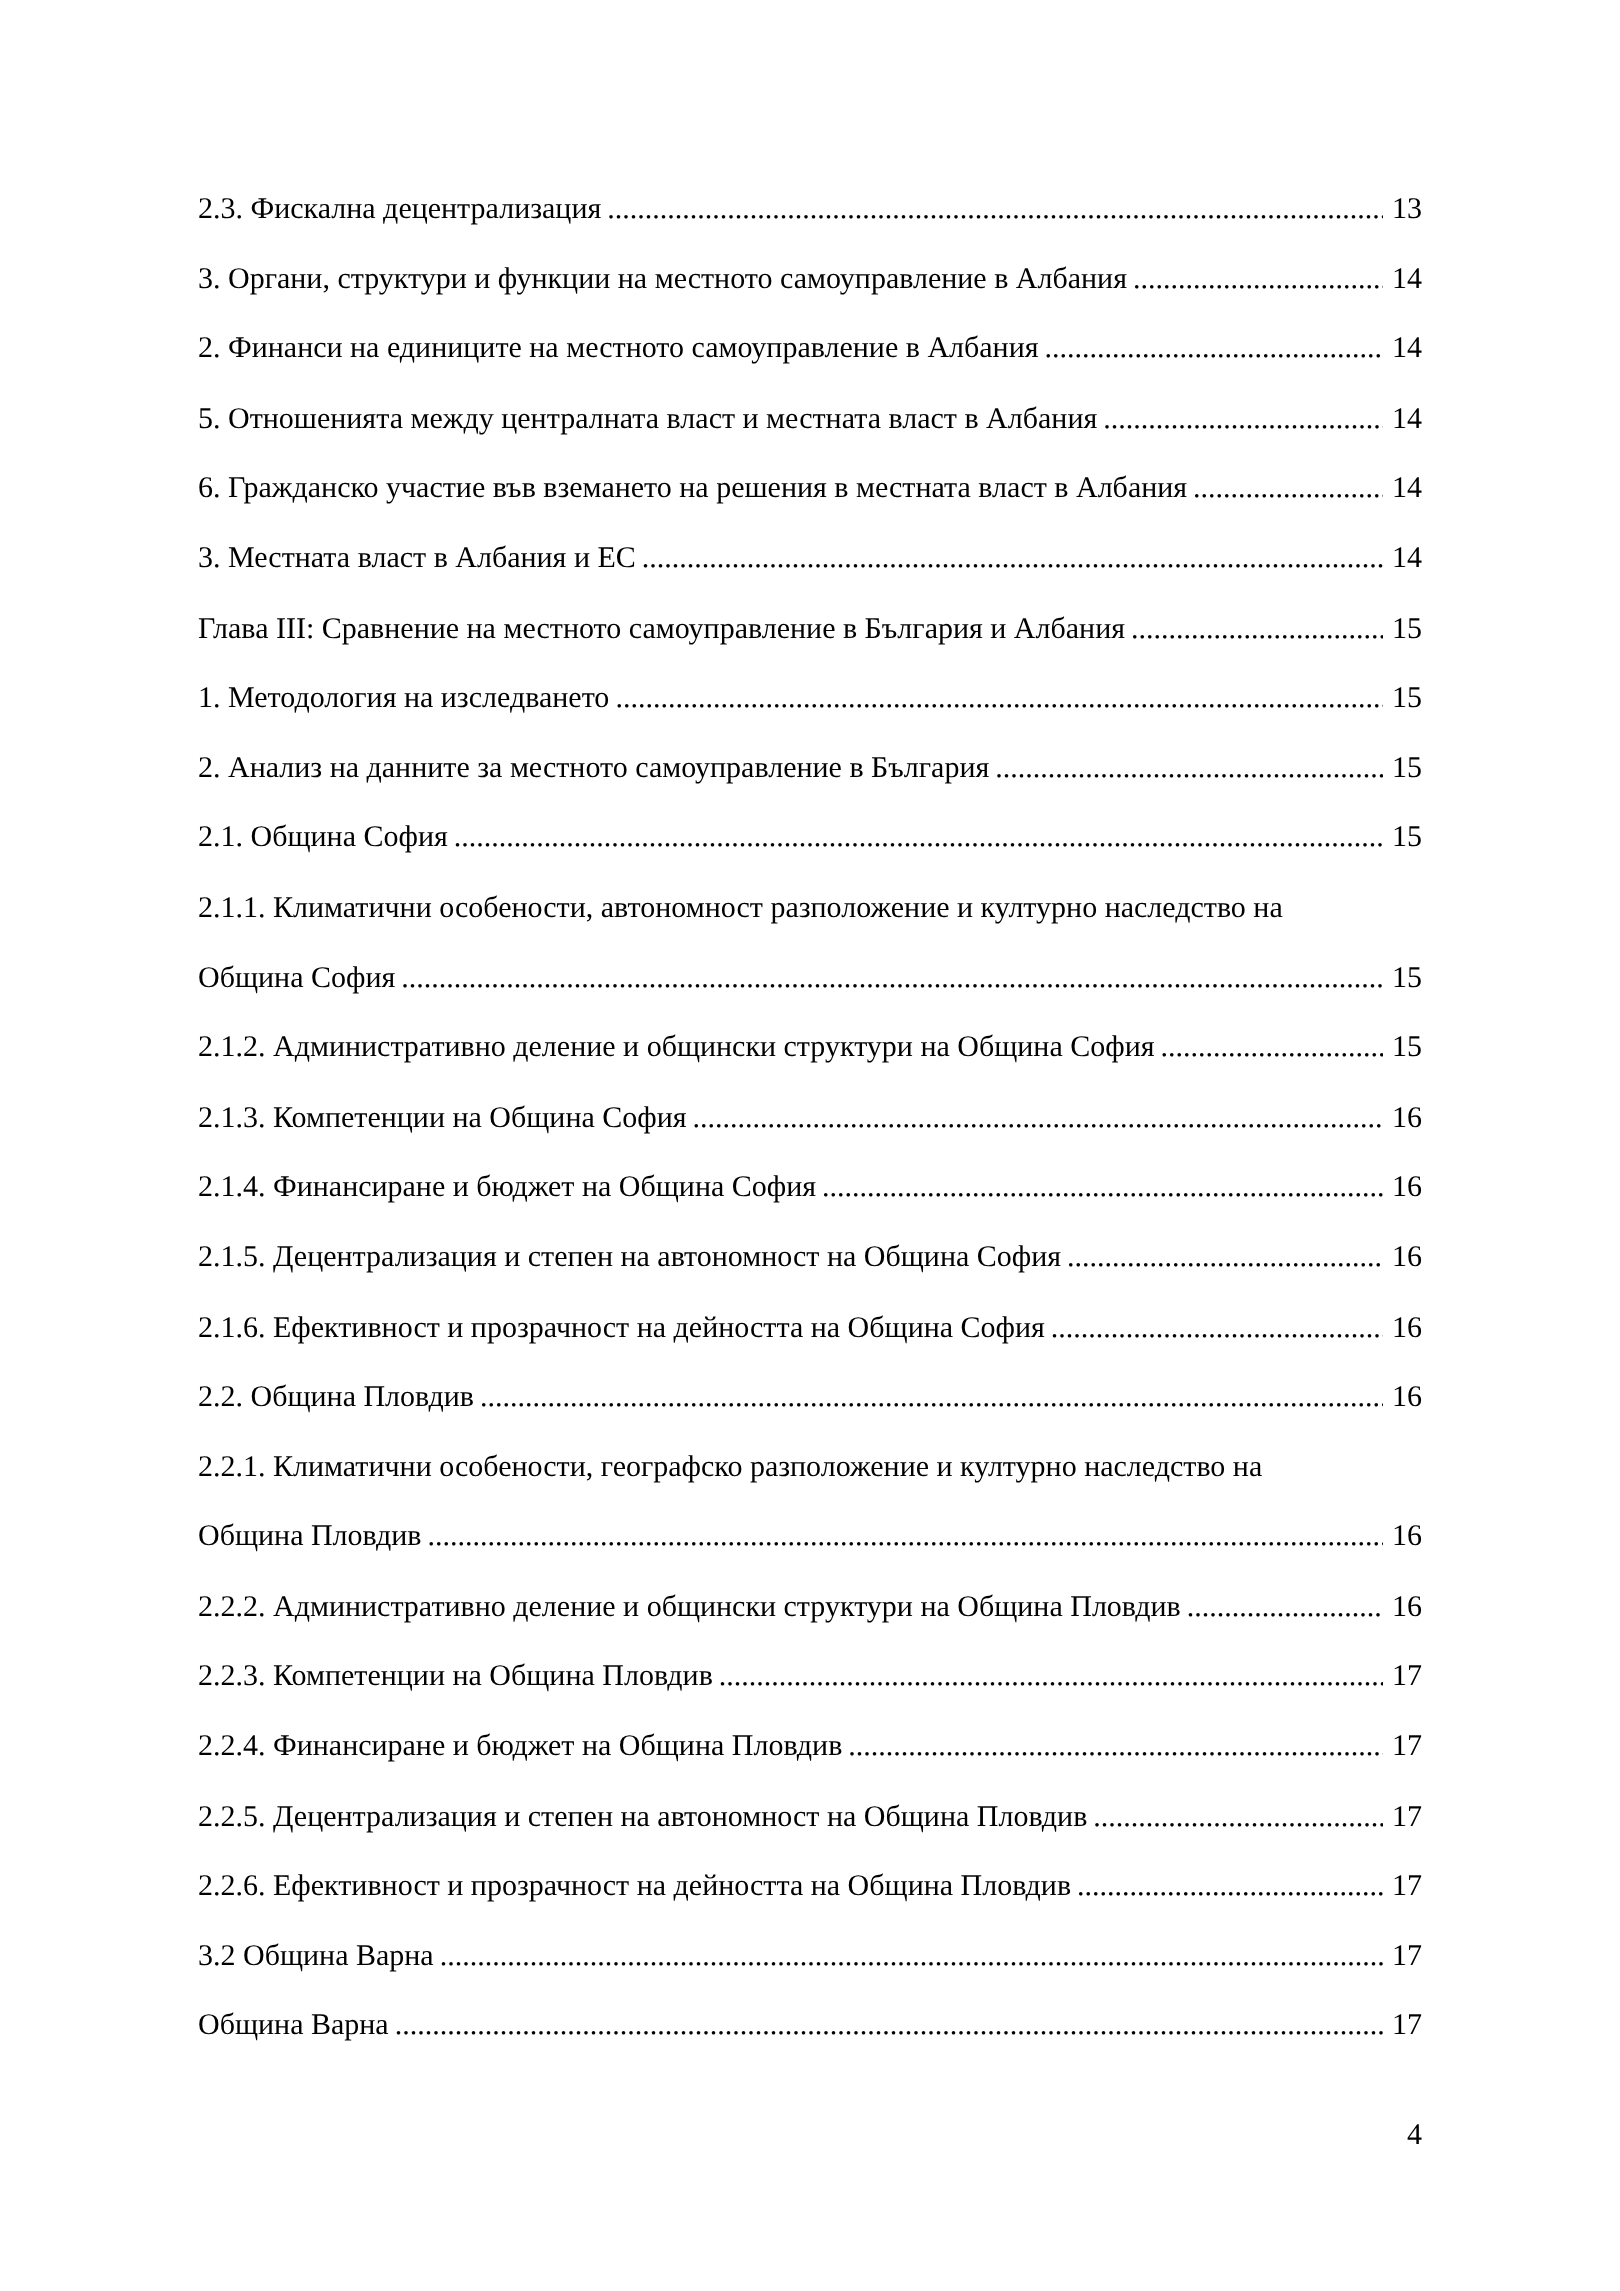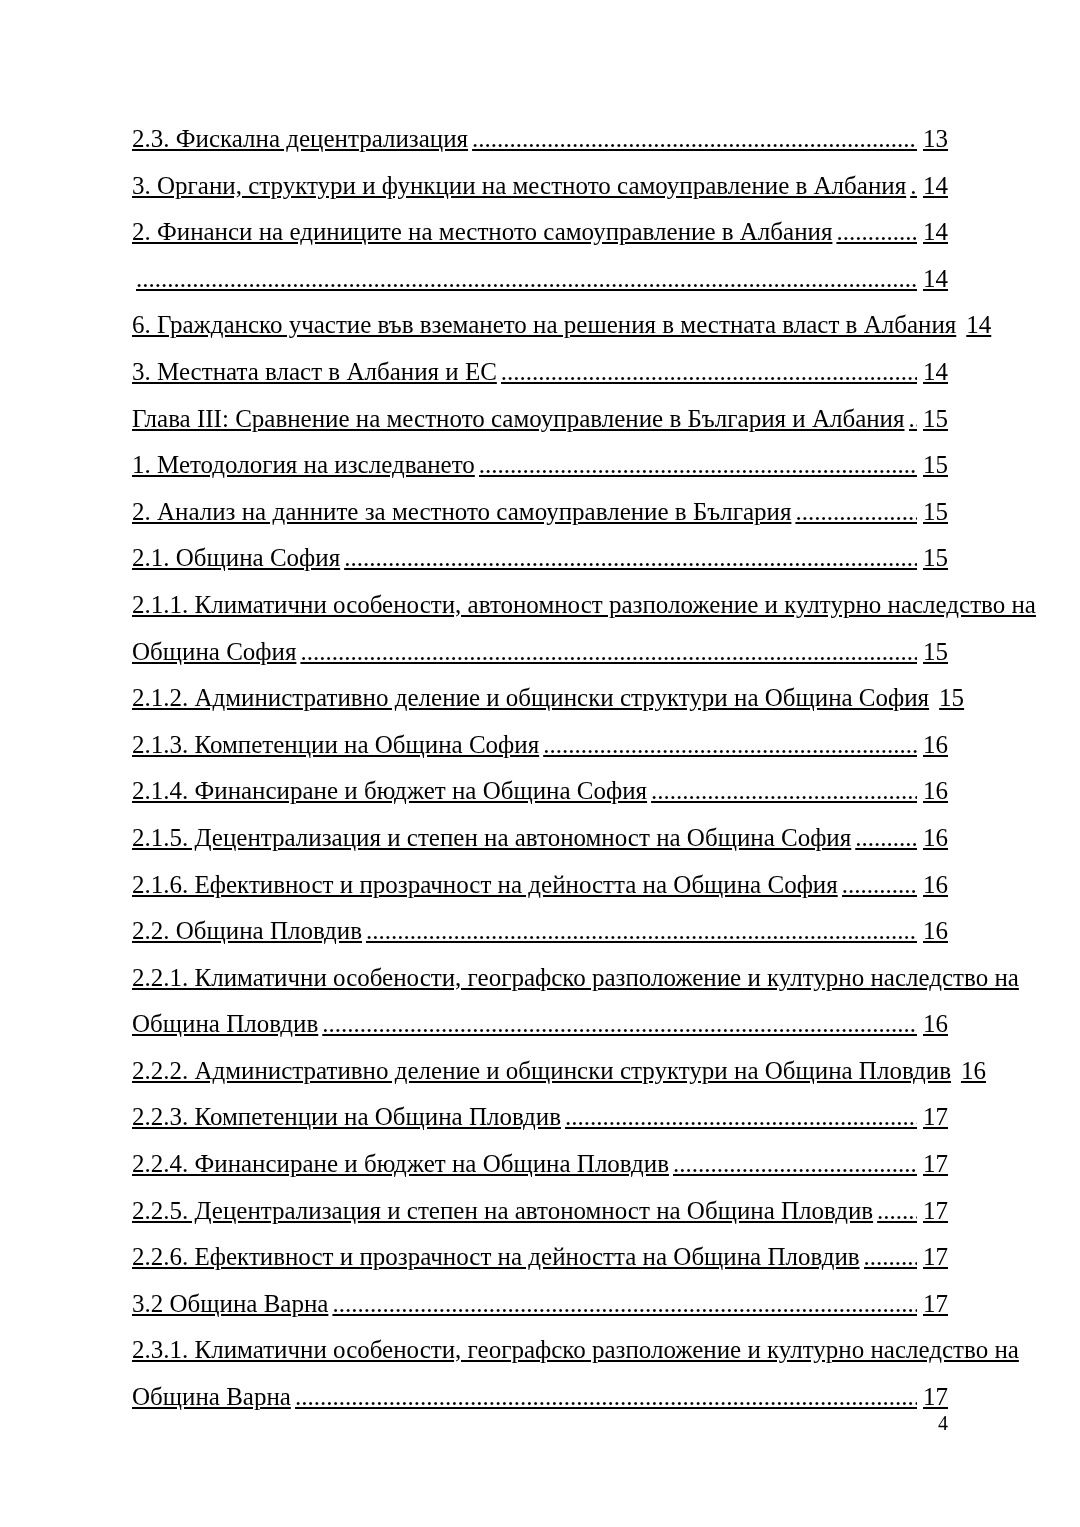--- a/index.html
+++ b/index.html
@@ -12,22 +12,21 @@
     height: 1527px;
     position: relative;
     font-family: "Liberation Serif", serif;
     color: #000000;
   }
   .toc {
     position: absolute;
     top: 116px;
     left: 132px;
     width: 816px;
-    font-size: 25px;
-    text-decoration: underline;
+    font-size: 20px;
   }
   .toc-line {
     display: flex;
     align-items: baseline;
     line-height: 46.6px;
     white-space: nowrap;
   }
   .toc-wrap-first {
     line-height: 46.6px;
     white-space: nowrap;
@@ -71,20 +70,21 @@
         <span class="toc-text">3. Органи, структури и функции на местното самоуправление в Албания</span>
         <span class="dot-leader"></span>
         <span class="toc-page">14</span>
       </div>
       <div class="toc-line">
         <span class="toc-text">2. Финанси на единиците на местното самоуправление в Албания</span>
         <span class="dot-leader"></span>
         <span class="toc-page">14</span>
       </div>
       <div class="toc-line">
+        <span class="toc-text">5. Отношенията между централната власт и местната власт в Албания</span>
         <span class="dot-leader"></span>
         <span class="toc-page">14</span>
       </div>
       <div class="toc-line">
         <span class="toc-text">6. Гражданско участие във вземането на решения в местната власт в Албания</span>
         <span class="dot-leader"></span>
         <span class="toc-page">14</span>
       </div>
       <div class="toc-line">
         <span class="toc-text">3. Местната власт в Албания и ЕС</span>
@@ -176,21 +176,20 @@
       <div class="toc-line">
         <span class="toc-text">2.2.6. Ефективност и прозрачност на дейността на Община Пловдив</span>
         <span class="dot-leader"></span>
         <span class="toc-page">17</span>
       </div>
       <div class="toc-line">
         <span class="toc-text">3.2 Община Варна</span>
         <span class="dot-leader"></span>
         <span class="toc-page">17</span>
       </div>
-      <div class="toc-wrap-first">2.3.1. Климатични особености, географско разположение и културно наследство на</div>
       <div class="toc-line">
         <span class="toc-text">Община Варна</span>
         <span class="dot-leader"></span>
         <span class="toc-page">17</span>
       </div>
     </div>
   <div class="footer-page-number">4</div>
 </div>
 
 </body></html>

